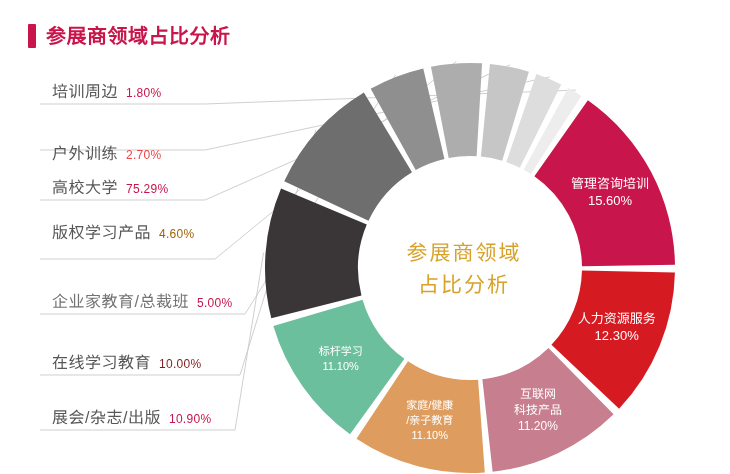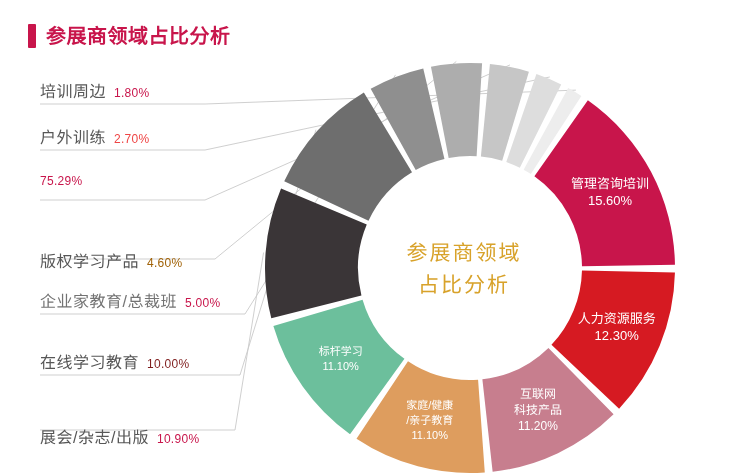--- a/index.html
+++ b/index.html
@@ -60,20 +60,21 @@
     left: 40px;
     display: flex;
     align-items: baseline;
     gap: 8px;
     white-space: nowrap;
   }
   .legend-name {
     font-size: 16px;
     color: #575757;
     letter-spacing: 0.5px;
+    margin-left: 12px;
   }
   .legend-value {
     font-size: 12px;
     color: #c8154b;
     letter-spacing: 0.3px;
   }
   
   svg.layer {
     position: absolute;
     left: 0;
@@ -141,38 +142,39 @@
       <text class="slice-label" x="340.64219197229465" y="352.09043346478563" font-size="11"><tspan x="340.64219197229465">标杆学习</tspan><tspan x="340.64219197229465" dy="15">11.10%</tspan></text>
       <text class="center-title" x="464" y="260" fill="#d8a22a">参展商领域</text>
       <text class="center-title" x="464" y="292" fill="#d8a22a">占比分析</text>
     </svg>
 
   <div class="legend-list" id="legend-list">
       <div class="legend-row" style="top: 78px;">
         <span class="legend-name" style="color: rgb(87, 87, 87);">培训周边</span>
         <span class="legend-value" style="color: rgb(200, 21, 75);">1.80%</span>
       </div>
-      <div class="legend-row" style="top: 124px;">
+      <div class="legend-row" style="top: 140px;">
         <span class="legend-name" style="color: rgb(87, 87, 87);">户外训练</span>
         <span class="legend-value" style="color: #ef4444;">2.70%</span>
       </div>
       <div class="legend-row" style="top: 174px;">
+        <span class="legend-name" style="color: rgb(87, 87, 87);">高校大学</span>
         <span class="legend-value" style="color: rgb(200, 21, 75);">75.29%</span>
       </div>
-      <div class="legend-row" style="top: 248px;">
+      <div class="legend-row" style="top: 219px;">
         <span class="legend-name" style="color: rgb(87, 87, 87);">版权学习产品</span>
         <span class="legend-value" style="color: #a16207;">4.60%</span>
       </div>
       <div class="legend-row" style="top: 288px;">
         <span class="legend-name" style="color: #737373;">企业家教育/总裁班</span>
         <span class="legend-value" style="color: rgb(200, 21, 75);">5.00%</span>
       </div>
       <div class="legend-row" style="top: 349px;">
         <span class="legend-name" style="color: rgb(87, 87, 87);">在线学习教育</span>
         <span class="legend-value" style="color: #7f1d1d;">10.00%</span>
       </div>
-      <div class="legend-row" style="top: 424px;">
+      <div class="legend-row" style="top: 404px;">
         <span class="legend-name" style="color: rgb(87, 87, 87);">展会/杂志/出版</span>
         <span class="legend-value" style="color: rgb(200, 21, 75);">10.90%</span>
       </div>
     </div>
 
 </div>
 
 </body></html>

